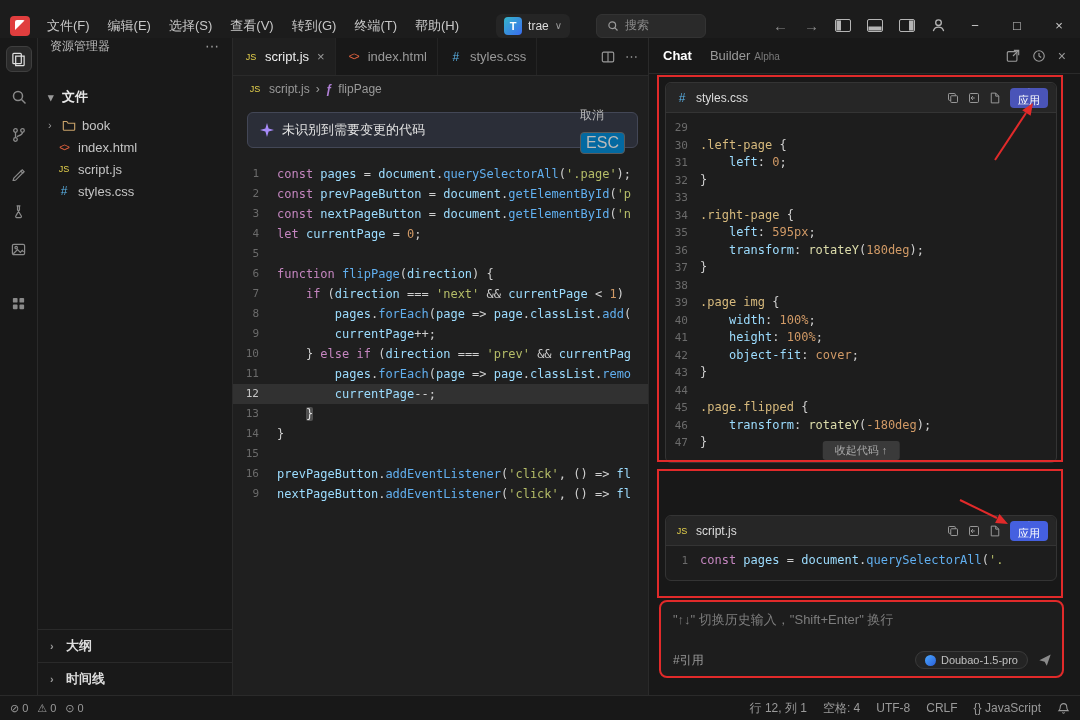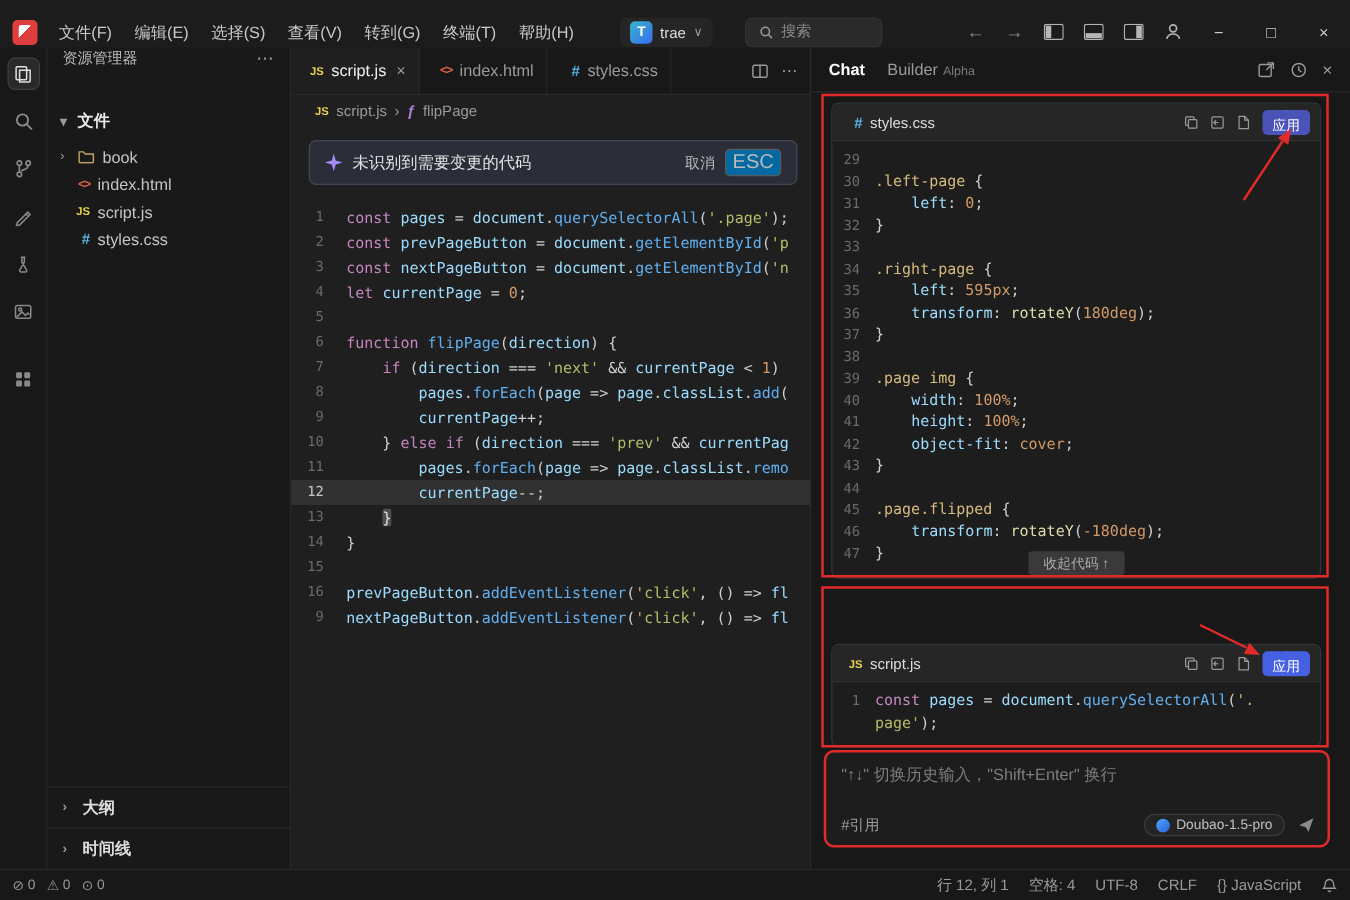--- a/index.html
+++ b/index.html
@@ -52,21 +52,21 @@
     background:#191919; border-right:1px solid #2a2a2a; }
   .sb-title-row { height:38px; display:flex; align-items:flex-start; padding:0 12px; }
   .sb-title { font-size:12px; color:#bbbbbb; }
   .sb-more { margin-left:auto; color:#9a9a9a; font-size:14px; letter-spacing:1px; }
   .sb-section { display:flex; align-items:center; gap:6px; padding:4px 10px; margin-top:8px;
     color:#e8e8e8; font-weight:bold; font-size:13px; }
   .tree { margin-top:4px; }
   .tree-item { display:flex; align-items:center; gap:6px; height:22px; padding:0 10px 0 18px;
     color:#c4c4c4; font-size:13px; }
   .tree-chev { color:#9a9a9a; width:8px; font-size:11px; }
-  .ft-icon { width:16px; text-align:right; font-weight:bold; flex:none; }
+  .ft-icon { width:16px; text-align:center; font-weight:normal; flex:none; }
   .ft-js { color:#e8d44d; font-size:9px; }
   .ft-html { color:#e5633f; font-size:10px; letter-spacing:-1px; }
   .ft-css { color:#5bb3e8; font-size:12px; }
   .sb-bottom { position:absolute; bottom:0; left:0; right:0; }
   .sb-bottom-row { height:33px; display:flex; align-items:center; gap:8px; padding:0 12px;
     border-top:1px solid #2a2a2a; color:#dddddd; font-weight:bold; font-size:13px; }
 
   
   .editor { position:absolute; top:38px; left:233px; width:415px; bottom:25px;
     background:#1f1f1f; }
@@ -81,21 +81,21 @@
   .breadcrumb { height:26px; display:flex; align-items:center; gap:6px; padding:0 14px;
     font-size:12px; color:#9a9a9a; }
   .bc-sym { color:#b180d7; font-weight:bold; font-size:12px; }
   .code-area { position:absolute; top:64px; left:0; right:0; bottom:0; overflow:hidden;
     padding-top:62px; font-family:"DejaVu Sans Mono", monospace; font-size:12px; }
   .banner { position:absolute; top:10px; left:14px; right:10px; height:36px;
     background:#2b2e38; border:1px solid #434756; border-radius:6px;
     display:flex; align-items:center; gap:8px; padding:0 12px;
     font-family:"Liberation Sans", sans-serif; }
   .banner-text { color:#e3e3e3; font-size:13px; }
-  .banner-right { margin-left:auto; display:flex; align-items:center; gap:8px; }
+  .banner-right { margin-left:auto; display:flex; align-items:flex-start; gap:8px;flex-direction:column; }
   .banner-cancel { color:#b9b9b9; font-size:12px; }
   .esc-chip { border:1px solid #5a5a5a; border-radius:4px; padding:1px 5px; font-size:16px;
     color:#b9b9b9; background:#0369a1; }
 
   .code-line { display:flex; height:20px; line-height:20px; }
   .ln { width:44px; flex:none; text-align:right; padding-right:18px; color:#6b6b6b; font-size:11px; }
   .lt { flex:1; overflow:hidden; white-space:pre; }
   .code-line.hl { background:rgba(140,140,140,0.16); }
   .code-line.hl .ln { color:#c8c8c8; }
   .tk-k { color:#c586c0; } .tk-v { color:#9cdcfe; } .tk-f { color:#61afef; }
@@ -607,24 +607,20 @@
               </svg>
             <span>应用</span>
           </span>
         </span>
       </div>
       <div class="card-code">
           <div class="code-line">
             <span class="ln">1</span>
             <span class="lt"><span class="tk-k">const</span><span class="tk-p"> </span><span class="tk-v">pages</span><span class="tk-p"> = </span><span class="tk-v">document</span><span class="tk-p">.</span><span class="tk-f">querySelectorAll</span><span class="tk-p">(</span><span class="tk-s">'.</span></span>
           </div>
-          <div class="code-line">
-            <span class="ln"></span>
-            <span class="lt"><span class="tk-s">page'</span><span class="tk-p">);</span></span>
-          </div>
         </div>
     </div>
 
     <div class="chat-input">
       <div class="ci-placeholder">"↑↓" 切换历史输入，"Shift+Enter" 换行</div>
       <div class="ci-bottom">
         <span class="ci-ref">#引用</span>
         <span class="model-pill">
           <span class="model-dot"></span>
           <span>Doubao-1.5-pro</span>

